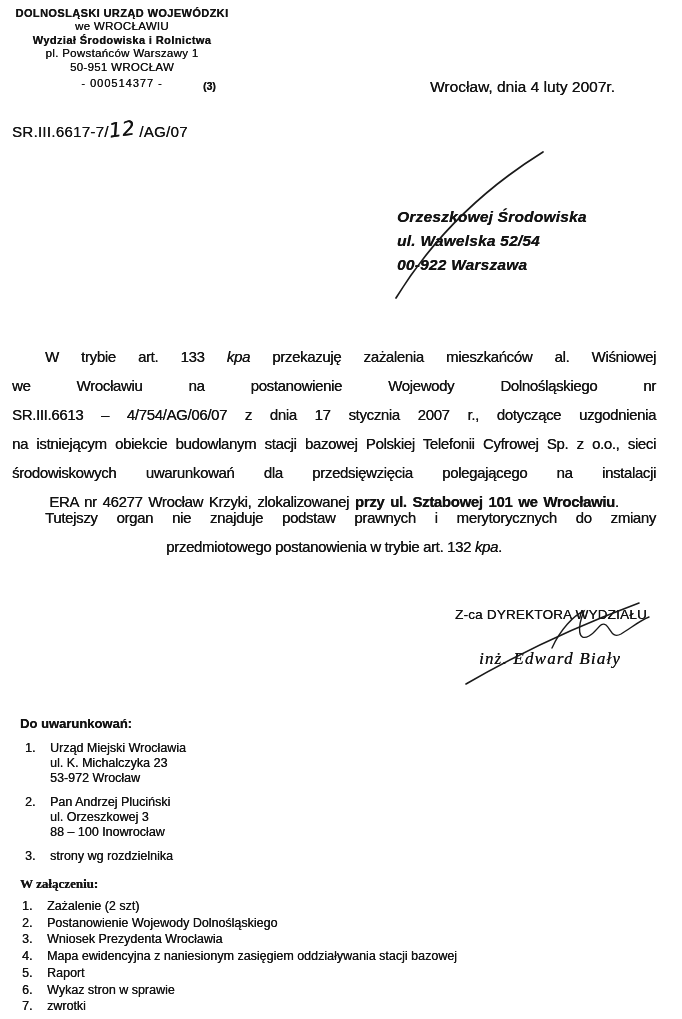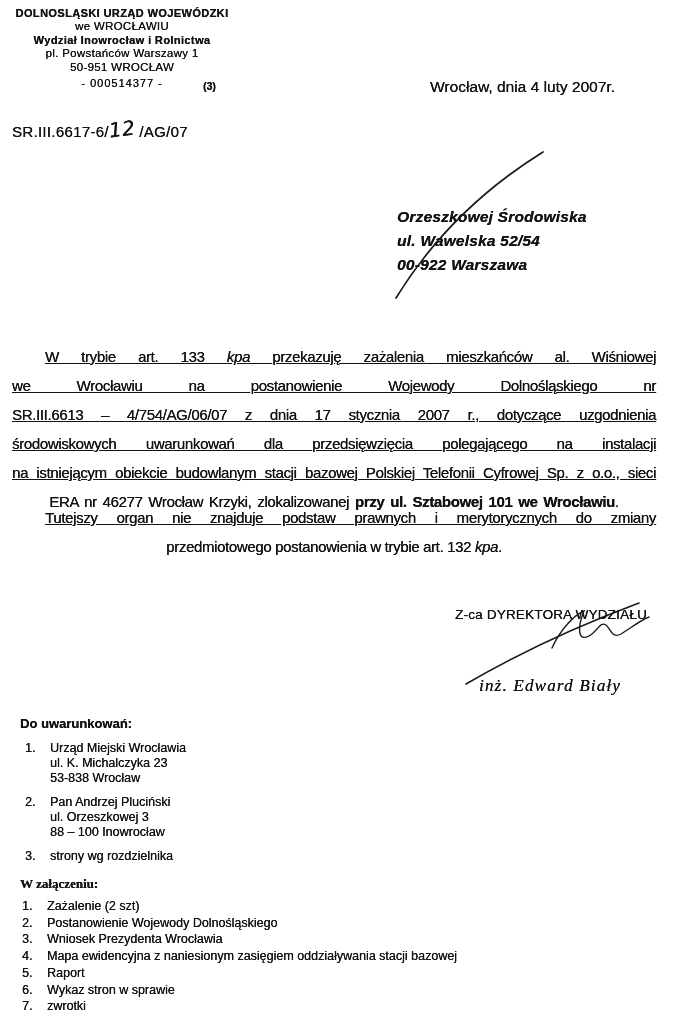--- a/index.html
+++ b/index.html
@@ -19,29 +19,29 @@
   .date { position:absolute; left:430px; top:78px; font-size:15.5px; }
   .ref  { position:absolute; left:12px; top:118px; font-size:15px; letter-spacing:0.3px; }
   .ref .hand { display:inline-block; font-family:"DejaVu Sans",sans-serif; font-style:italic;
                font-size:20px; transform:rotate(-7deg) translateY(-1px); font-weight:400; }
   
   .recipient { position:absolute; left:397px; top:205px; font-weight:700; font-style:italic;
                font-size:15.5px; line-height:24px; letter-spacing:0.2px; }
   
   .bodyblock { position:absolute; left:12px; width:644px; font-size:15px; letter-spacing:-0.35px; }
   .p1 { top:342px; } .p2 { top:503px; }
-  .jline { text-align:justify; text-align-last:justify; line-height:29px; height:29px; overflow:visible;text-decoration:underline; }
+  .jline { text-align:justify; text-align-last:justify; line-height:29px; height:29px; overflow:visible; }
   .lline { text-align:center; line-height:29px; height:29px; }
   .indent { text-indent:33px; }
   .it { font-style:italic; }
   .bd { font-weight:700; }
   .wsp { word-spacing:2px; }
   
   .sig-title { position:absolute; left:455px; top:607px; font-weight:400; font-size:13.5px; letter-spacing:0.2px; }
-  .sig-name  { position:absolute; left:479px; top:676px; font-family:"Liberation Serif", serif;
+  .sig-name  { position:absolute; left:479px; top:649px; font-family:"Liberation Serif", serif;
                font-style:italic; font-size:17px; letter-spacing:1.2px; }
   
   .cc { position:absolute; left:20px; top:716px; font-size:12.5px; line-height:15px; }
   .cc .heading { font-weight:700; font-size:13px; margin-bottom:10px; }
   .cc .item { display:flex; margin-bottom:9px; }
   .cc .no { width:25px; margin-left:5px; flex:0 0 auto; }
   .attach { position:absolute; left:20px; top:876px; font-size:12.5px; }
   .attach .heading { font-weight:700; font-size:13px; margin-bottom:6px;font-family:Liberation Serif, serif; }
   .attach .item { display:flex; line-height:16.7px; }
   .attach .no { width:25px; margin-left:2px; flex:0 0 auto; }
@@ -49,62 +49,62 @@
   .ink { position:absolute; left:0; top:0; width:682px; height:1019px; pointer-events:none; }
 </style>
 </head>
 <body>
 
 <div class="page">
 
   <div class="stamp">
     <div class="b">DOLNOSLĄSKI URZĄD WOJEWÓDZKI</div>
     <div class="r">we WROCŁAWIU</div>
-    <div class="b">Wydział Inowrocław i Rolnictwa</div>
+    <div class="b">Wydział Środowiska i Rolnictwa</div>
     <div class="r">pl. Powstańców Warszawy 1</div>
     <div class="r">50-951 WROCŁAW</div>
     <div class="num">- 000514377 -</div>
   </div>
   <div class="page-note">(3)</div>
 
   <div class="date">Wrocław, dnia 4 luty 2007r.</div>
 
-  <div class="ref"><span>SR.III.6617-6/</span><span class="hand">12</span><span> /AG/07</span></div>
+  <div class="ref"><span>SR.III.6617-7/</span><span class="hand">12</span><span> /AG/07</span></div>
 
   <div class="recipient">
     <div>Orzeszkowej  Środowiska</div>
     <div>ul. Wawelska 52/54</div>
     <div>00-922 Warszawa</div>
   </div>
 
   <div class="bodyblock p1">
     <div class="jline indent"><span>W trybie art. 133 </span><span class="it">kpa</span><span> przekazuję zażalenia mieszkańców al. Wiśniowej</span></div>
     <div class="jline">we Wrocławiu na postanowienie Wojewody Dolnośląskiego nr</div>
     <div class="jline">SR.III.6613 – 4/754/AG/06/07 z dnia 17 stycznia 2007 r., dotyczące uzgodnienia</div>
+    <div class="jline">na istniejącym obiekcie budowlanym stacji bazowej Polskiej Telefonii Cyfrowej Sp. z o.o., sieci</div>
     <div class="jline">środowiskowych uwarunkowań dla przedsięwzięcia polegającego na instalacji</div>
-    <div class="jline">na istniejącym obiekcie budowlanym stacji bazowej Polskiej Telefonii Cyfrowej Sp. z o.o., sieci</div>
     <div class="lline wsp"><span>ERA nr 46277 Wrocław Krzyki, zlokalizowanej </span><span class="bd">przy ul. Sztabowej 101 we Wrocławiu</span><span>.</span></div>
   </div>
 
   <div class="bodyblock p2">
     <div class="jline indent">Tutejszy organ nie znajduje podstaw prawnych i merytorycznych do zmiany</div>
     <div class="lline"><span>przedmiotowego postanowienia w trybie art. 132 </span><span class="it">kpa</span><span>.</span></div>
   </div>
 
   <div class="sig-title">Z-ca DYREKTORA WYDZIAŁU</div>
   <div class="sig-name">inż. Edward Biały</div>
 
   <div class="cc">
     <div class="heading">Do uwarunkowań:</div>
     <div class="item">
       <div class="no">1.</div>
       <div>
         <div>Urząd Miejski Wrocławia</div>
         <div>ul. K. Michalczyka 23</div>
-        <div>53-838 Wrocław</div>
+        <div>53-972 Wrocław</div>
       </div>
     </div>
     <div class="item">
       <div class="no">2.</div>
       <div>
         <div>Pan Andrzej Pluciński</div>
         <div>ul. Orzeszkowej 3</div>
         <div>88 – 100 Inowrocław</div>
       </div>
     </div>

